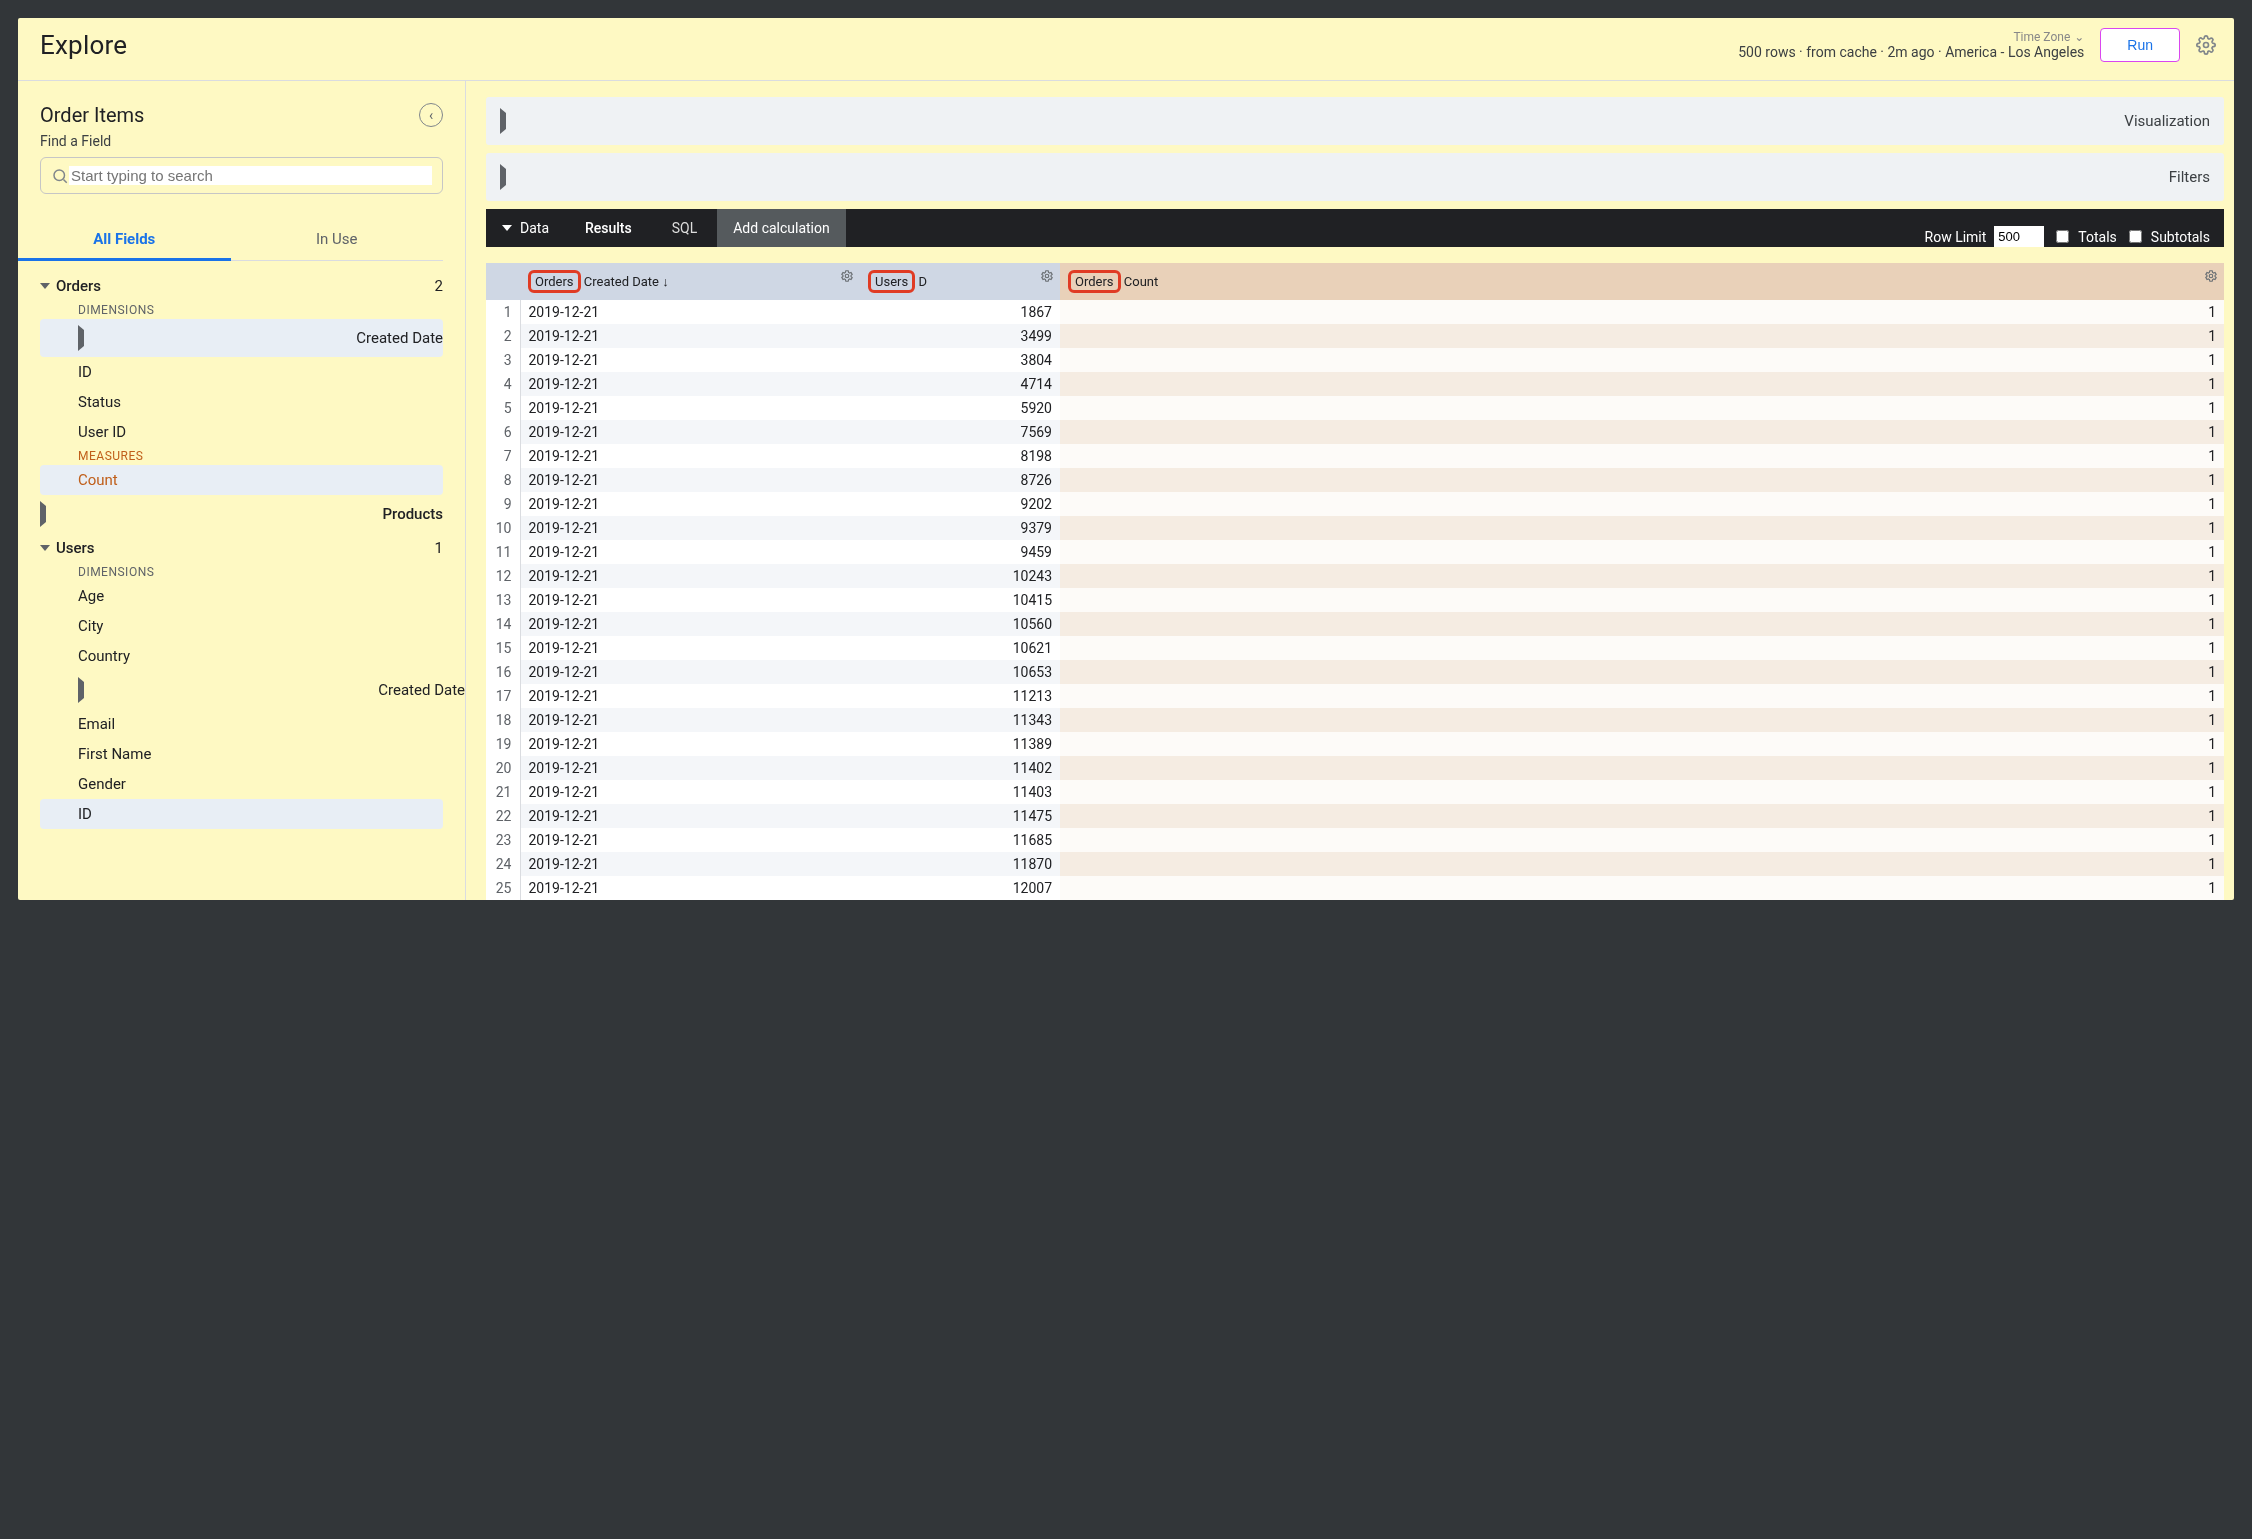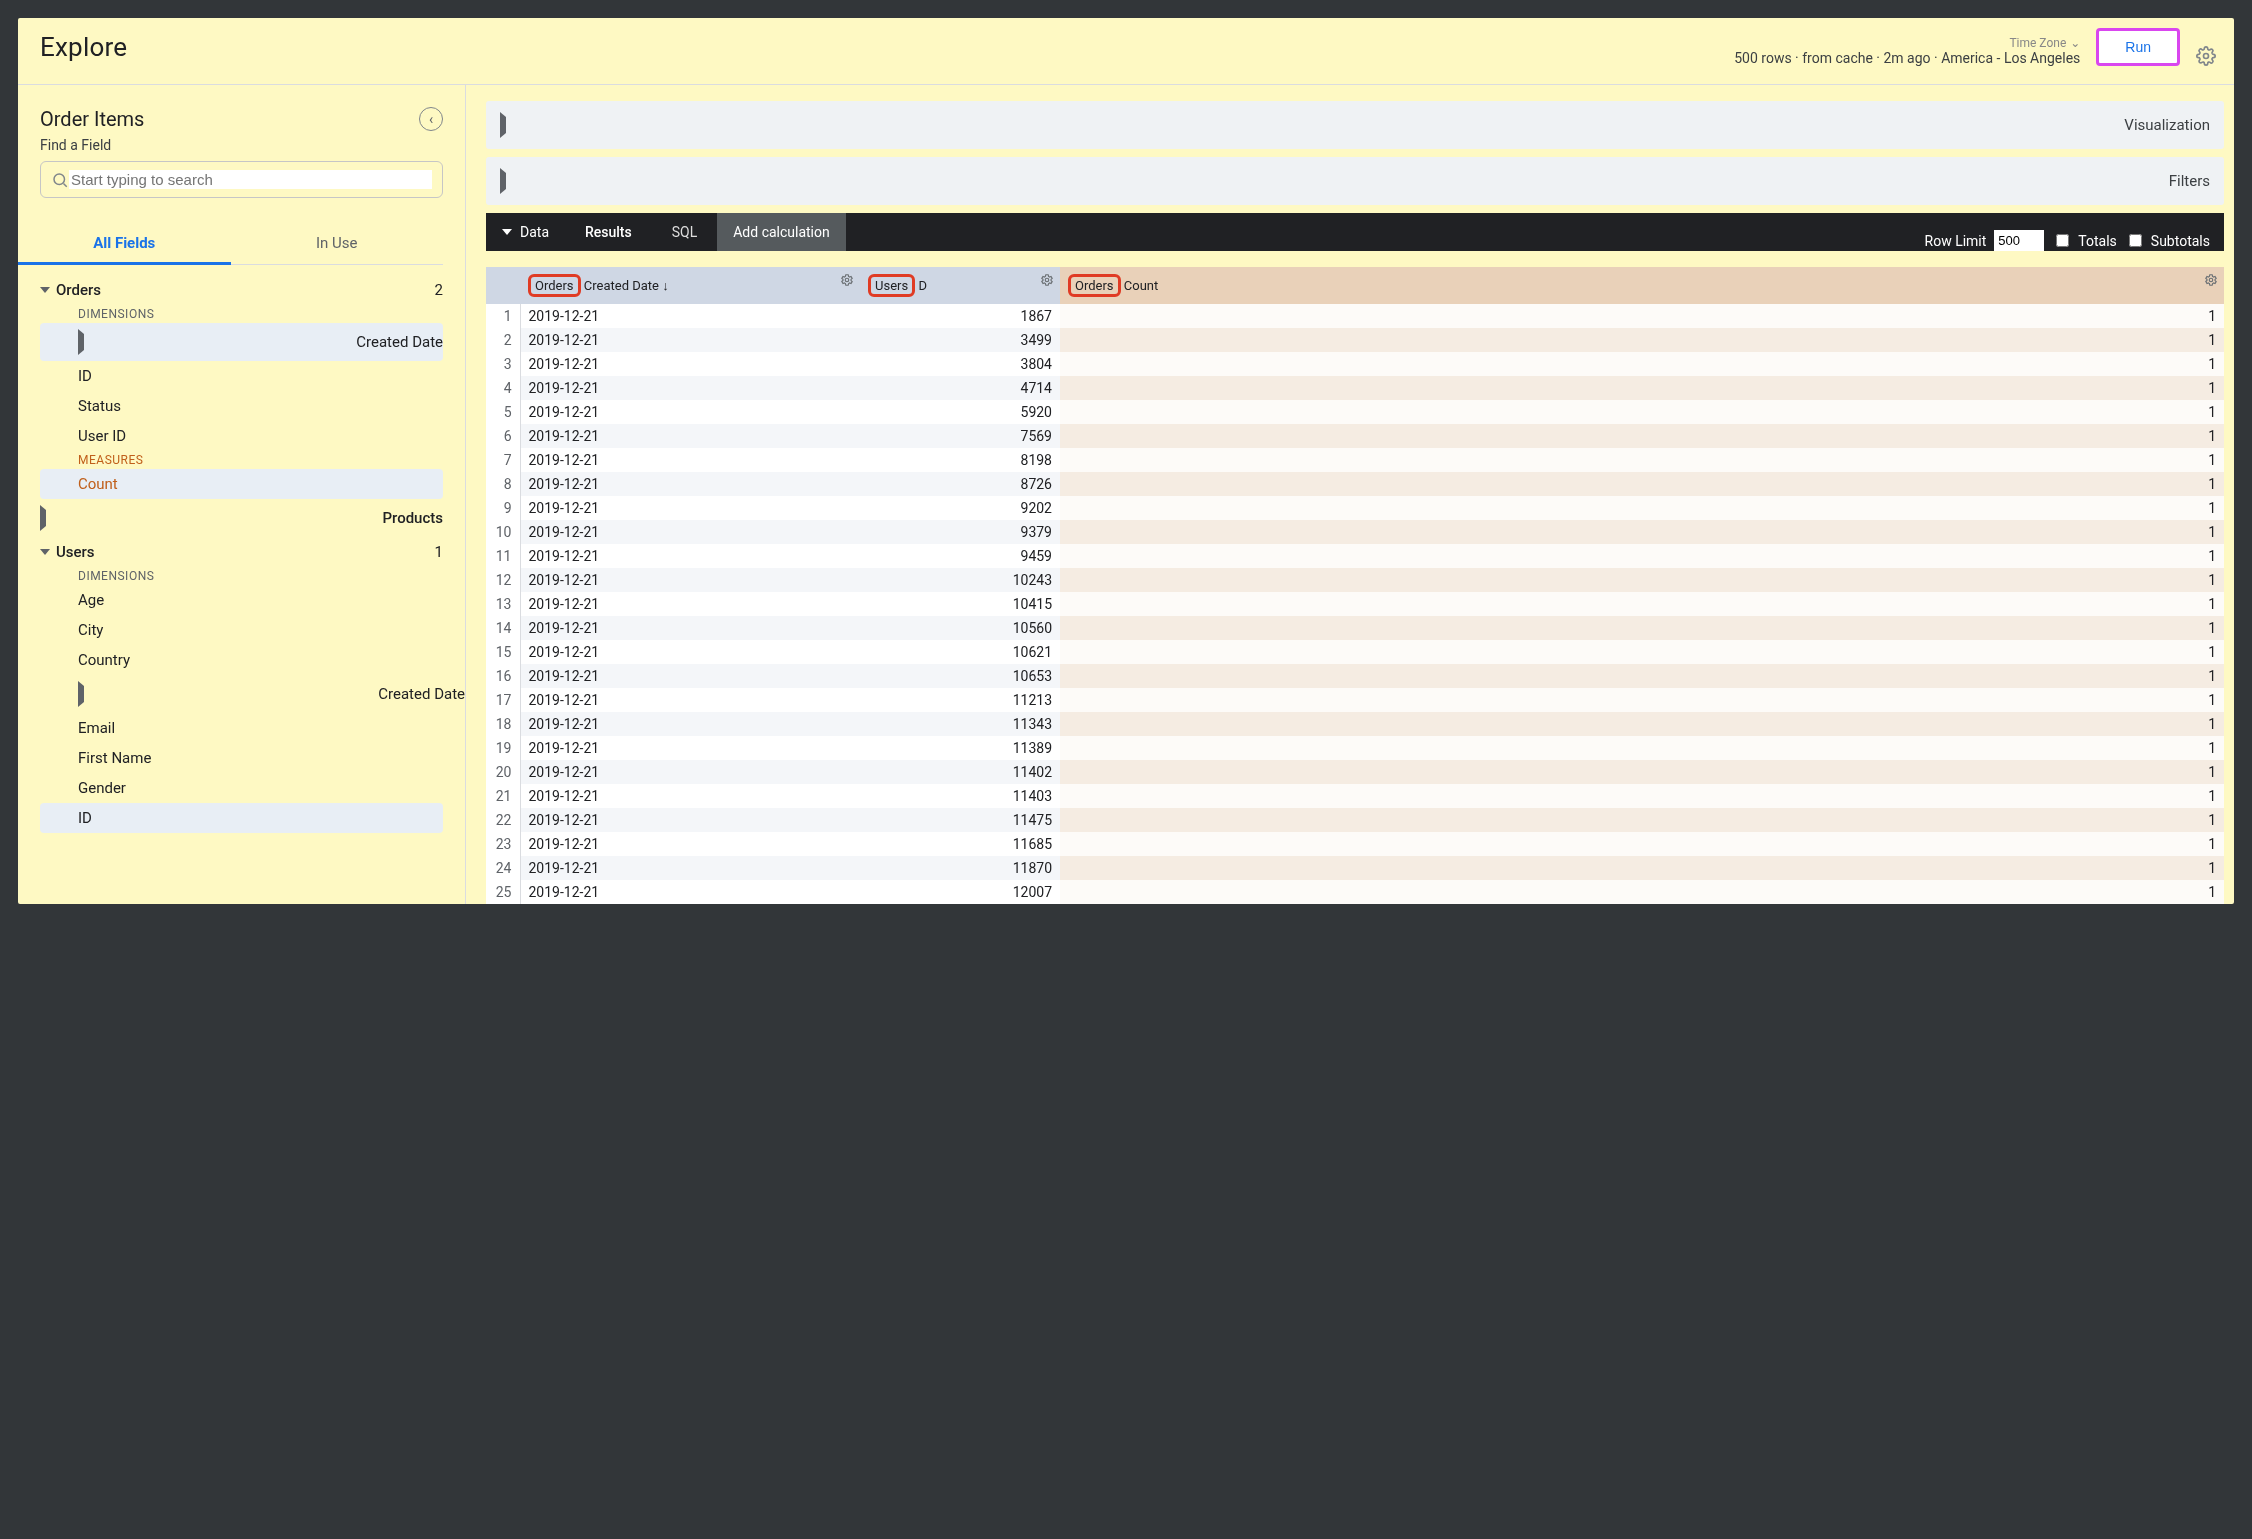--- a/index.html
+++ b/index.html
@@ -1,25 +1,25 @@
 <!DOCTYPE html>
 <html><head>
 <meta charset="utf-8">
 <style>
   *{box-sizing:border-box}
   body{margin:0;background:#323639;font-family:"Google Sans",Roboto,Helvetica,Arial,sans-serif;font-size:14px;color:#202124;padding:18px}
   .window{background:#fef9c3;width:100%;height:100%;display:flex;flex-direction:column;border-radius:2px}
   
   .topbar{display:flex;align-items:center;justify-content:space-between;border-bottom:1px solid #dadce0;padding:10px 18px 18px 22px}
   .title{font-size:26px;color:#202124;font-weight:400;letter-spacing:.2px}
-  .topright{display:flex;align-items:flex-end;gap:16px}
+  .topright{display:flex;align-items:center;gap:16px}
   .tzrow{display:flex;flex-direction:column;align-items:flex-end}
   .tz{font-size:12px;color:#888;display:flex;align-items:center;gap:4px}
   .meta{font-size:14px;color:#3c4043}
-  .runbtn{border:3px solid #d946ef;color:#1a73e8;background:#fff;border-radius:4px;padding:8px 26px;font-size:14px;cursor:pointer}
+  .runbtn{border:1px solid #d946ef;color:#1a73e8;background:#fff;border-radius:4px;padding:8px 26px;font-size:14px;cursor:pointer}
   .gear{color:#80868b}
   
   .body{flex:1;display:flex;overflow:hidden}
   .left{width:448px;border-right:1px solid #dadce0;display:flex;flex-direction:column;overflow:hidden}
   .right{flex:1;padding:16px 10px 0 20px;overflow:hidden;display:flex;flex-direction:column}
   
   .lp-head{padding:22px 22px 6px 22px;display:flex;justify-content:space-between;align-items:center}
   .lp-head h2{font-size:20px;font-weight:400;margin:0}
   .backcircle{width:24px;height:24px;border:1px solid #80868b;border-radius:50%;display:flex;align-items:center;justify-content:center;color:#5f6368;cursor:pointer}
   .lp-findlbl{padding:0 22px;font-size:14px;color:#3c4043}

